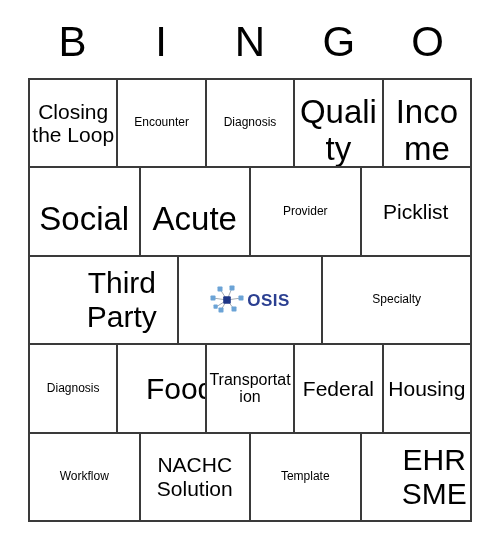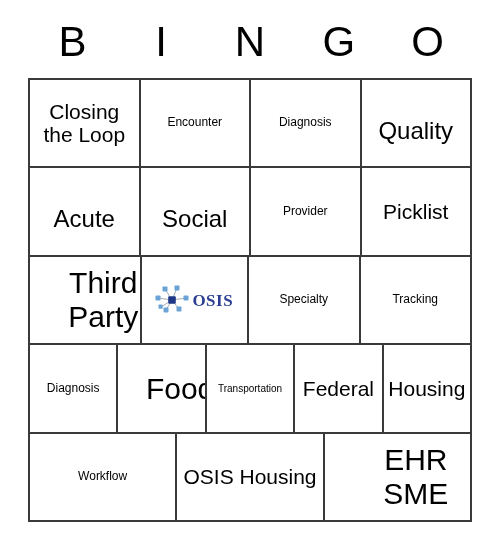--- a/index.html
+++ b/index.html
@@ -77,42 +77,41 @@
   }
   .cell-text {
     display: block;
     width: 100%;
     line-height: 1.12;
     word-wrap: break-word;
   }
 
   
   .fs-xl  { font-size: 30px; margin-left: 37px; }
-  .fs-lg  { font-size: 24px; margin-top: 16px; }
+  .fs-lg  { font-size: 33px; margin-top: 16px; }
   .fs-md  { font-size: 21px; }
   .fs-sm  { font-size: 12px; }
-  .fs-xs  { font-size: 10px; }
+  .fs-xs  { font-size: 16px; }
 
   
   .logo-cell { padding: 0; }
   #osis-logo {
     display: flex;
     align-items: center;
     justify-content: center;
     gap: 3px;
     width: 100%;
   }
   #osis-mark { display: block; flex: 0 0 auto; }
   #osis-wordmark {
     font-size: 17px;
     font-weight: 700;
     letter-spacing: 0.5px;
     color: #2b3f91;
     line-height: 1;
-    font-family: Liberation Serif, serif;
   }
 </style>
 </head>
 <body>
 
 <div id="card">
 
   <div id="header-row">
     <div class="header-cell">B</div>
     <div class="header-cell">I</div>
@@ -129,28 +128,31 @@
       </div>
       <div class="cell">
         <span class="cell-text fs-sm">Encounter</span>
       </div>
       <div class="cell">
         <span class="cell-text fs-sm">Diagnosis</span>
       </div>
       <div class="cell">
         <span class="cell-text fs-lg">Quality</span>
       </div>
-    </div>
-
-    <div class="grid-row">
+      <div class="cell">
+        <span class="cell-text fs-lg">Income</span>
+      </div>
+    </div>
+
+    <div class="grid-row">
+      <div class="cell">
+        <span class="cell-text fs-lg">Social</span>
+      </div>
       <div class="cell">
         <span class="cell-text fs-lg">Acute</span>
-      </div>
-      <div class="cell">
-        <span class="cell-text fs-lg">Social</span>
       </div>
       <div class="cell">
         <span class="cell-text fs-sm">Provider</span>
       </div>
       <div class="cell">
         <span class="cell-text fs-md">Picklist</span>
       </div>
     </div>
 
     <div class="grid-row">
@@ -179,23 +181,20 @@
               <rect x="3.5" y="19.5" width="4.2" height="4.2" rx="0.8"></rect>
             </g>
             <rect x="13.2" y="11.2" width="7.6" height="7.6" rx="1" fill="#1f3787"></rect>
           </svg>
           <span id="osis-wordmark">OSIS</span>
         </div>
       </div>
       <div class="cell">
         <span class="cell-text fs-sm">Specialty</span>
       </div>
-      <div class="cell">
-        <span class="cell-text fs-sm">Tracking</span>
-      </div>
     </div>
 
     <div class="grid-row">
       <div class="cell">
         <span class="cell-text fs-sm">Diagnosis</span>
       </div>
       <div class="cell">
         <span class="cell-text fs-xl">Food</span>
       </div>
       <div class="cell">
@@ -207,21 +206,24 @@
       <div class="cell">
         <span class="cell-text fs-md">Housing</span>
       </div>
     </div>
 
     <div class="grid-row">
       <div class="cell">
         <span class="cell-text fs-sm">Workflow</span>
       </div>
       <div class="cell">
-        <span class="cell-text fs-md">OSIS Housing</span>
+        <span class="cell-text fs-md">NACHC Solution</span>
+      </div>
+      <div class="cell">
+        <span class="cell-text fs-sm">Template</span>
       </div>
       <div class="cell">
         <span class="cell-text fs-xl">EHR SME</span>
       </div>
     </div>
 
   </div>
 </div>
 
 </body></html>

